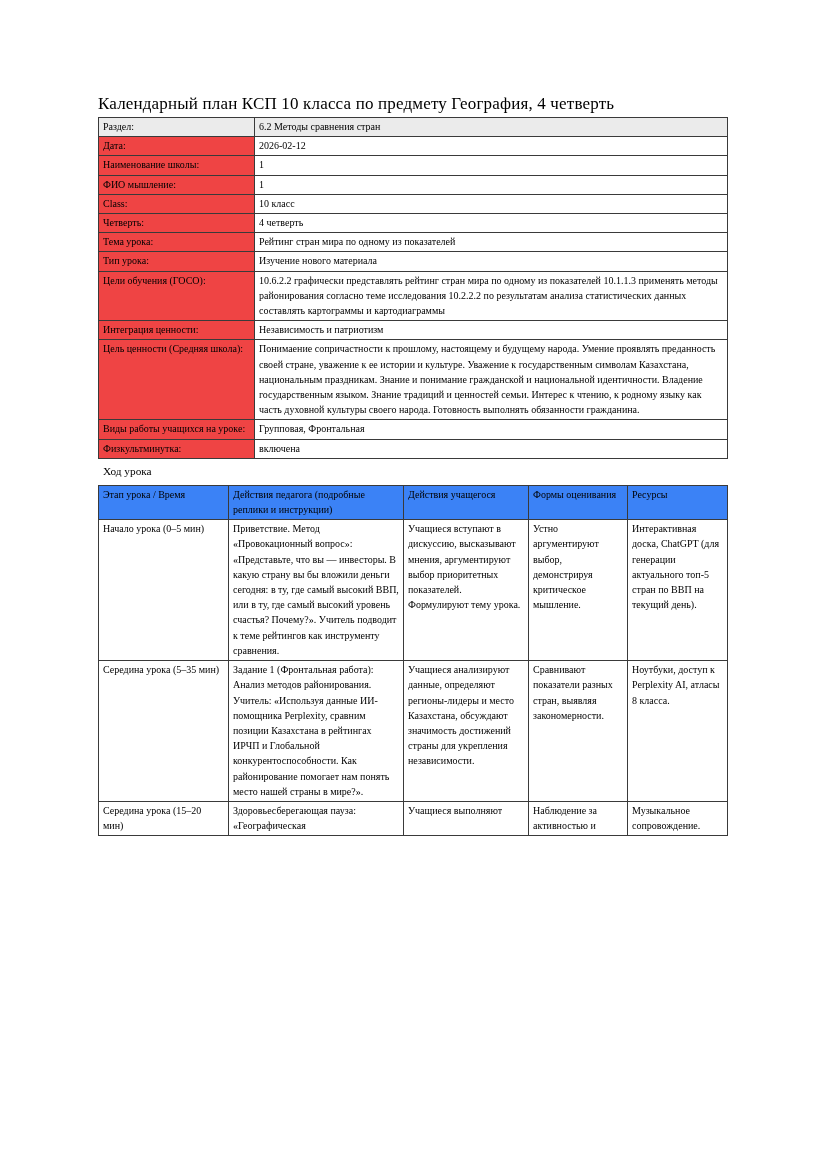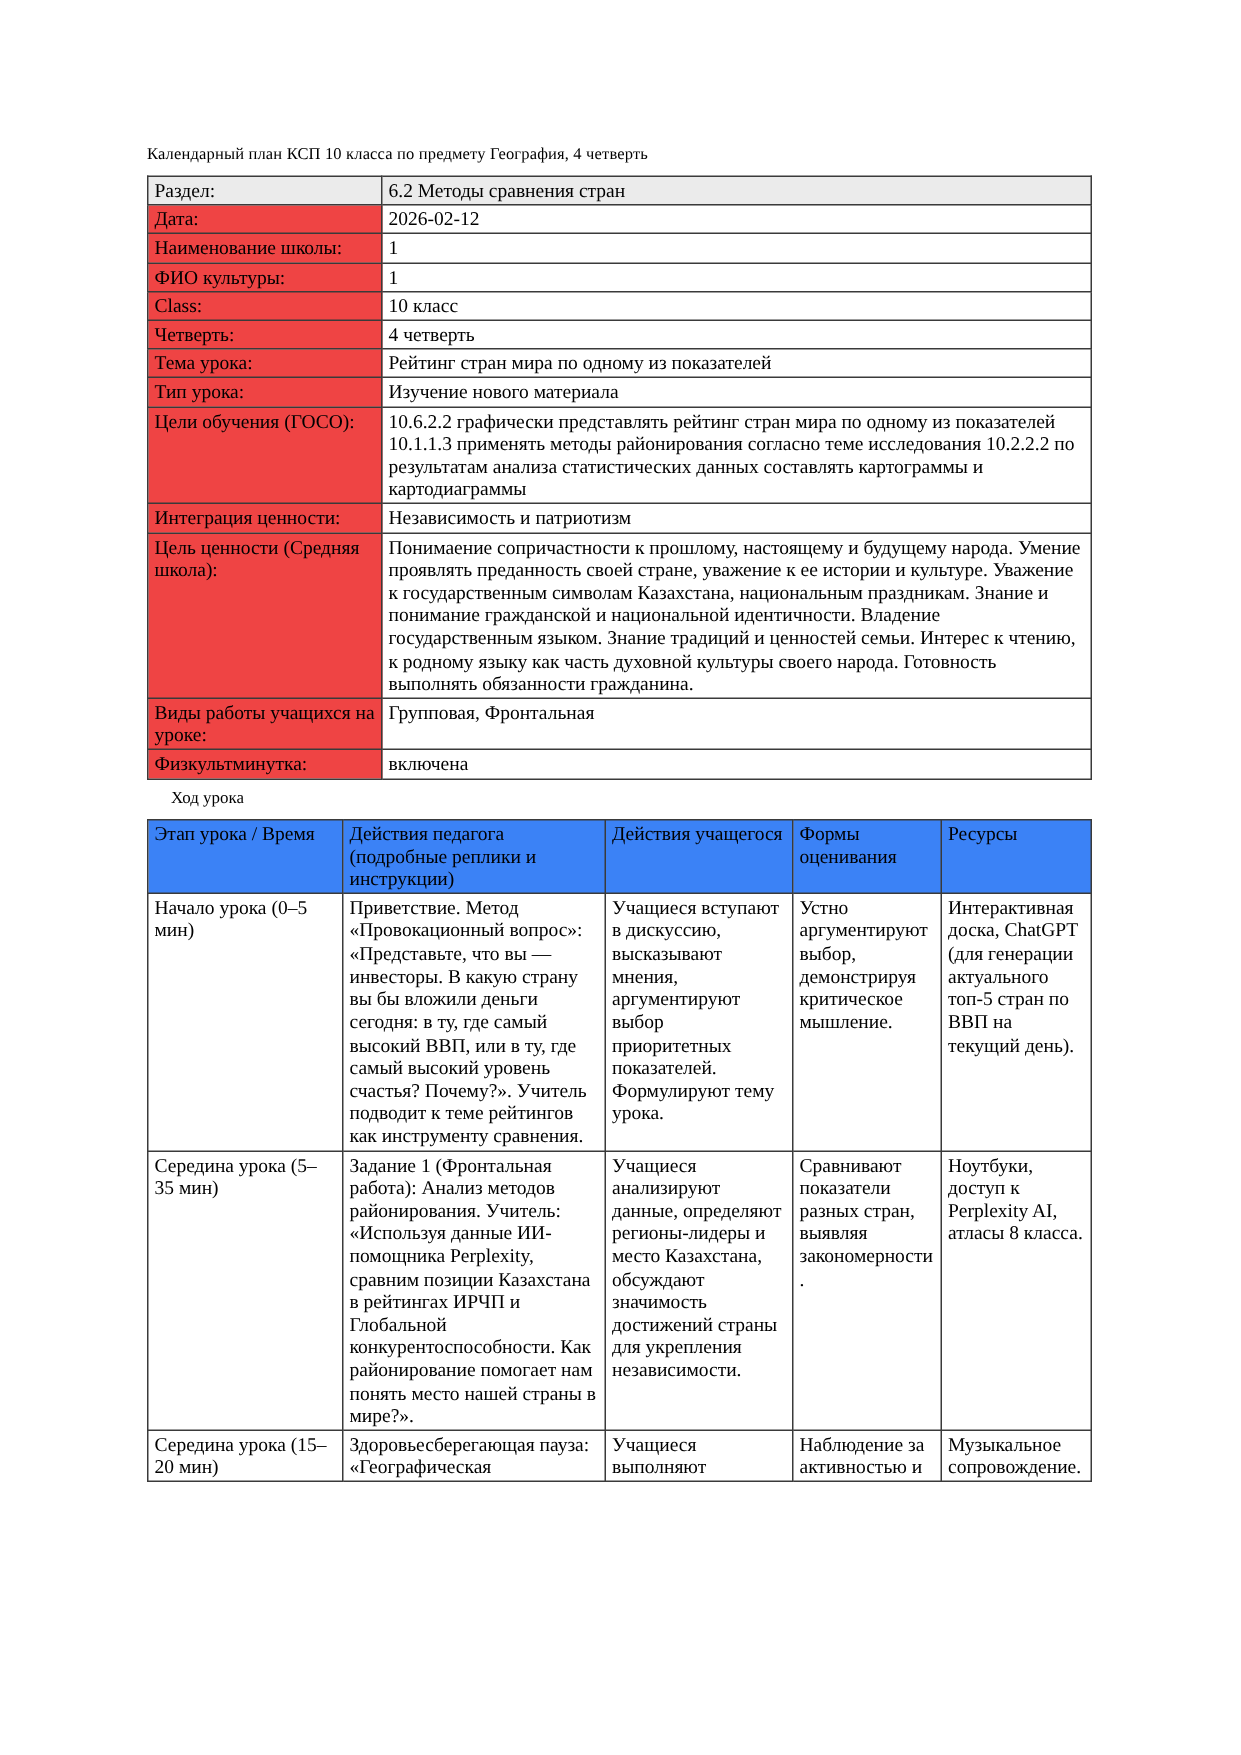--- a/index.html
+++ b/index.html
@@ -21,55 +21,55 @@
     background: #ffffff;
     box-sizing: border-box;
   }
   .content {
     position: absolute;
     left: 98px;
     top: 96px;
     width: 630px;
   }
   .doc-title {
-    font-size: 11px;
+    font-size: 17px;
     line-height: 15px;
     margin: 0 0 6px 0;
     white-space: nowrap;
     letter-spacing: 0.01em;
   }
   table.doc-table {
     border-collapse: collapse;
     width: 629px;
     table-layout: fixed;
     margin: 0;
   }
   table.doc-table td,
   table.doc-table th {
     border: 1px solid #3a3a3a;
     padding: 1px 4px 2px 4px;
-    font-size: 13px;
+    font-size: 10px;
     line-height: 15.2px;
     vertical-align: top;
     text-align: left;
     font-weight: normal;
     word-wrap: break-word;
     overflow-wrap: break-word;
     hyphens: none;
   }
   
   .t1 col.c1 { width: 156px; }
   .t1 col.c2 { width: 473px; }
   .t1 tr.shaded td { background: #ebebeb; }
   .t1 td.label { background: #ef4444; }
 
   .section-label {
     font-size: 11.3px;
     line-height: 15px;
-    margin: 5px 0 6px 16px;
+    margin: 5px 0 6px 5px;
   }
 
   
   .t2 col.k1 { width: 130px; }
   .t2 col.k2 { width: 175px; }
   .t2 col.k3 { width: 125px; }
   .t2 col.k4 { width: 99px; }
   .t2 col.k5 { width: 100px; }
   .t2 thead td { background: #3b82f6; }
   .t2 td { vertical-align: top; }
@@ -105,21 +105,21 @@
             </tr>
             <tr>
               <td class="label">Дата:</td>
               <td>2026-02-12</td>
             </tr>
             <tr>
               <td class="label">Наименование школы:</td>
               <td>1</td>
             </tr>
             <tr>
-              <td class="label">ФИО культуры:</td>
+              <td class="label">ФИО мышление:</td>
               <td>1</td>
             </tr>
             <tr>
               <td class="label">Class:</td>
               <td>10 класс</td>
             </tr>
             <tr>
               <td class="label">Четверть:</td>
               <td>4 четверть</td>
             </tr>

